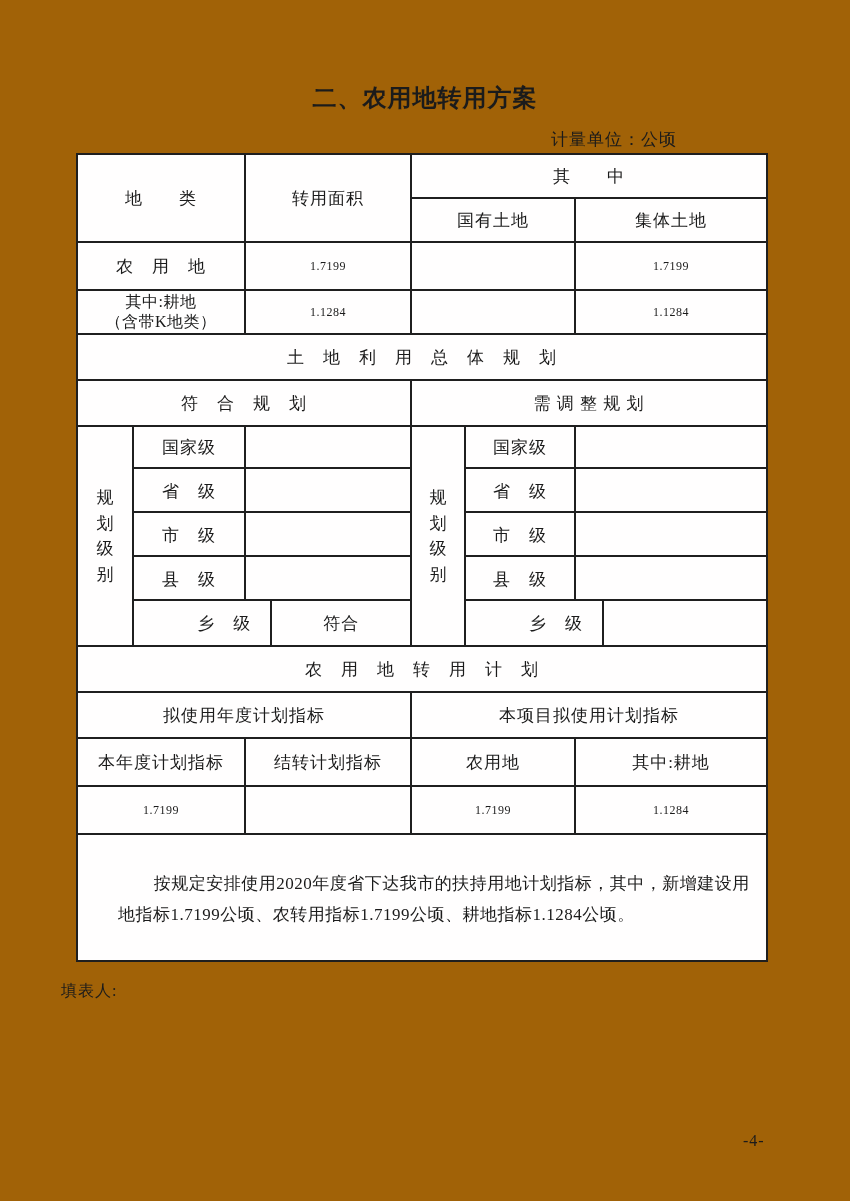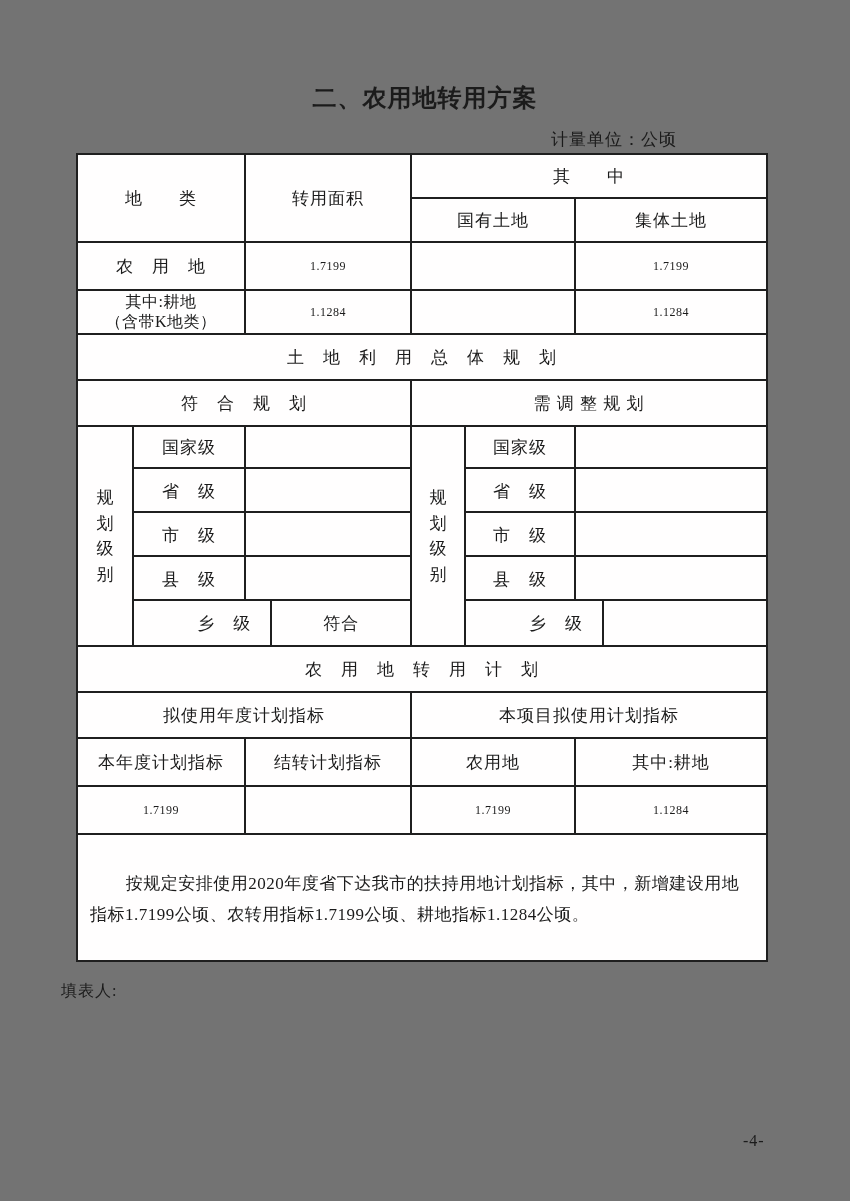--- a/index.html
+++ b/index.html
@@ -1,28 +1,28 @@
 <!DOCTYPE html>
 <html><head>
 <meta charset="utf-8">
 <style>
   html,body{margin:0;padding:0;background:#ffffff;}
-  .sheet{position:relative;width:850px;height:1201px;background:#737373;
+  .sheet{position:relative;width:850px;height:1201px;background:#a16207;
          font-family:"Liberation Serif","DejaVu Serif",serif;color:#1b1b1b;overflow:hidden;}
   .title{position:absolute;top:82px;left:0;width:100%;text-align:center;
          font-family:"Liberation Sans","DejaVu Sans",sans-serif;font-weight:bold;
          font-size:24px;letter-spacing:1px;}
   .unit{position:absolute;top:128px;left:551px;font-size:17px;letter-spacing:1px;}
   .filler{position:absolute;top:981px;left:61px;font-size:16px;letter-spacing:1px;}
   .pagenum{position:absolute;top:1132px;left:743px;font-size:16px;letter-spacing:1px;}
 
   .tbl{position:absolute;left:76px;top:153px;width:692px;box-sizing:border-box;
        border:2px solid #1f1f1f;background:#fffefe;}
   .row{display:flex;border-bottom:2px solid #1f1f1f;box-sizing:border-box;}
-  .row.last{border-bottom:none;}
+  .row.last{border-bottom:none;padding-left:28px;}
   .cell{box-sizing:border-box;border-right:2px solid #1f1f1f;display:flex;
         flex-direction:column;align-items:center;justify-content:center;
         font-size:17px;letter-spacing:1px;text-align:center;}
   .cell.end{border-right:none;}
   .wa{width:168px}.wb{width:166px}.wc{width:164px}.wd{width:190px}
   .whl{width:334px}.whr{width:354px}
   .v56{width:56px}.v112{width:112px}.v166{width:166px}
   .v54{width:54px}.v110{width:110px}.v190{width:190px}
   .h88{height:88px}.h48{height:48px}.h44{height:44px}.h46{height:46px}
   .h220{height:220px}.h125{height:125px}

